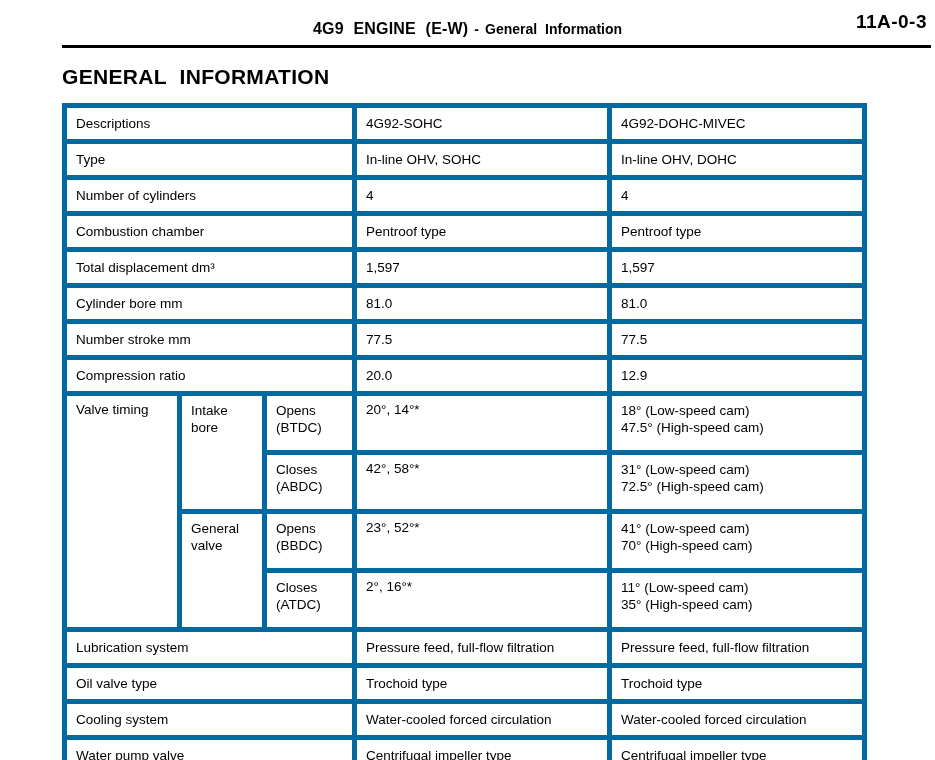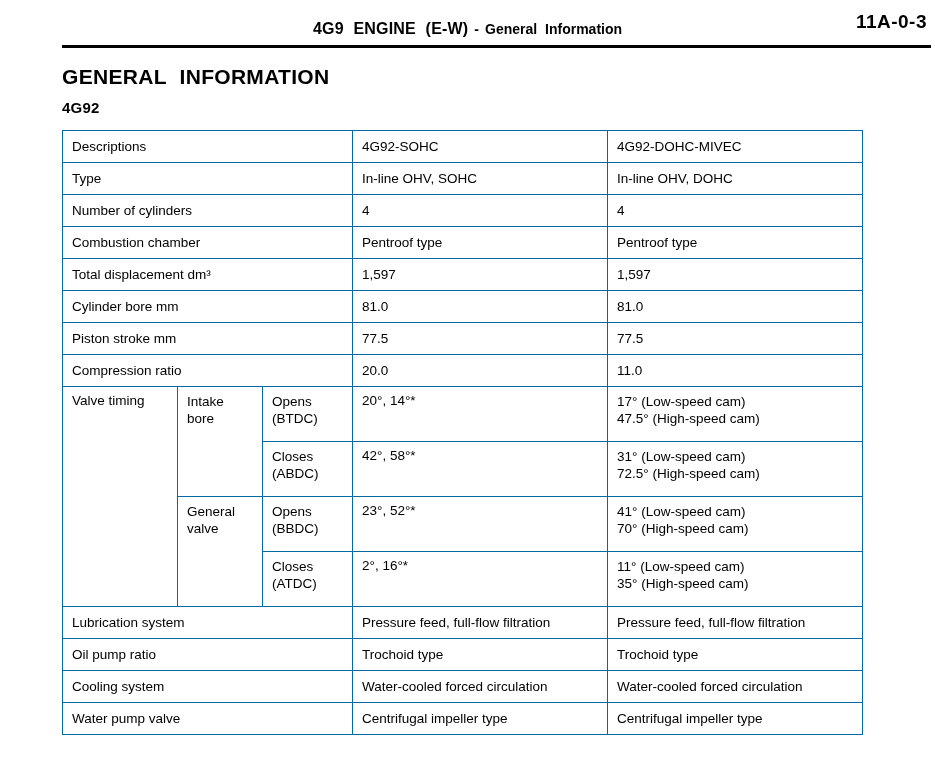--- a/index.html
+++ b/index.html
@@ -19,21 +19,21 @@
   .rule { margin-left:62px; width:869px; height:3px; background:#000; }
 
   .section-title { margin:17px 0 0 62px; font-size:21px; font-weight:bold; word-spacing:7px; letter-spacing:.3px; }
   .section-sub   { margin:10px 0 0 62px; font-size:15px; font-weight:bold; letter-spacing:.2px; }
 
   table.spec {
     border-collapse:collapse; table-layout:fixed;
     margin:14px 0 0 62px; width:800px; font-size:13.5px;
   }
   table.spec td {
-    border:1px solid #0369a1; padding:0 9px; height:31px;
+    border:5px solid #0369a1; padding:0 9px; height:31px;
     vertical-align:middle; overflow:hidden;
   }
   table.spec tr.vt td { vertical-align:top; padding-top:6px; height:48px; }
   .pre { white-space:pre-line; line-height:17px; }
 
   .footnote { margin:23px 0 0 62px; font-size:13.5px; word-spacing:4px; }
   .footnote .marker { display:inline-block; width:30px; }
 </style>
 </head>
 <body>
@@ -43,21 +43,20 @@
   <div class="header">
     <div class="header-title">
       <span class="title-main">4G9 ENGINE (E-W)</span><span class="title-sep">-</span><span class="title-sub">General Information</span>
     </div>
     <div class="page-code">11A-0-3</div>
   </div>
 
   <div class="rule"></div>
 
   <div class="section-title">GENERAL INFORMATION</div>
-  <div class="section-sub">4G92</div>
 
   <table class="spec">
     <colgroup>
       <col style="width:115px">
         <col style="width:85px">
         <col style="width:90px">
       <col style="width:255px">
         <col style="width:255px">
     </colgroup>
     <tbody>
@@ -85,38 +84,38 @@
         <td colspan="3">Total displacement dm³</td>
         <td>1,597</td>
         <td>1,597</td>
       </tr>
       <tr>
         <td colspan="3">Cylinder bore mm</td>
         <td>81.0</td>
         <td>81.0</td>
       </tr>
       <tr>
-        <td colspan="3">Piston stroke mm</td>
+        <td colspan="3">Number stroke mm</td>
         <td>77.5</td>
         <td>77.5</td>
       </tr>
       <tr>
         <td colspan="3">Compression ratio</td>
         <td>20.0</td>
-        <td>11.0</td>
+        <td>12.9</td>
       </tr>
 
       <tr class="vt">
         <td rowspan="4">Valve timing</td>
         <td rowspan="2" class="pre">Intake
 bore</td>
         <td class="pre">Opens
 (BTDC)</td>
         <td>20°, 14°*</td>
-        <td class="pre">17° (Low-speed cam)
+        <td class="pre">18° (Low-speed cam)
 47.5° (High-speed cam)</td>
       </tr>
       <tr class="vt">
         <td class="pre">Closes
 (ABDC)</td>
         <td>42°, 58°*</td>
         <td class="pre">31° (Low-speed cam)
 72.5° (High-speed cam)</td>
       </tr>
       <tr class="vt">
@@ -135,21 +134,21 @@
         <td class="pre">11° (Low-speed cam)
 35° (High-speed cam)</td>
       </tr>
 
       <tr>
         <td colspan="3">Lubrication system</td>
         <td>Pressure feed, full-flow filtration</td>
         <td>Pressure feed, full-flow filtration</td>
       </tr>
       <tr>
-        <td colspan="3">Oil pump ratio</td>
+        <td colspan="3">Oil valve type</td>
         <td>Trochoid type</td>
         <td>Trochoid type</td>
       </tr>
       <tr>
         <td colspan="3">Cooling system</td>
         <td>Water-cooled forced circulation</td>
         <td>Water-cooled forced circulation</td>
       </tr>
       <tr>
         <td colspan="3">Water pump valve</td>

